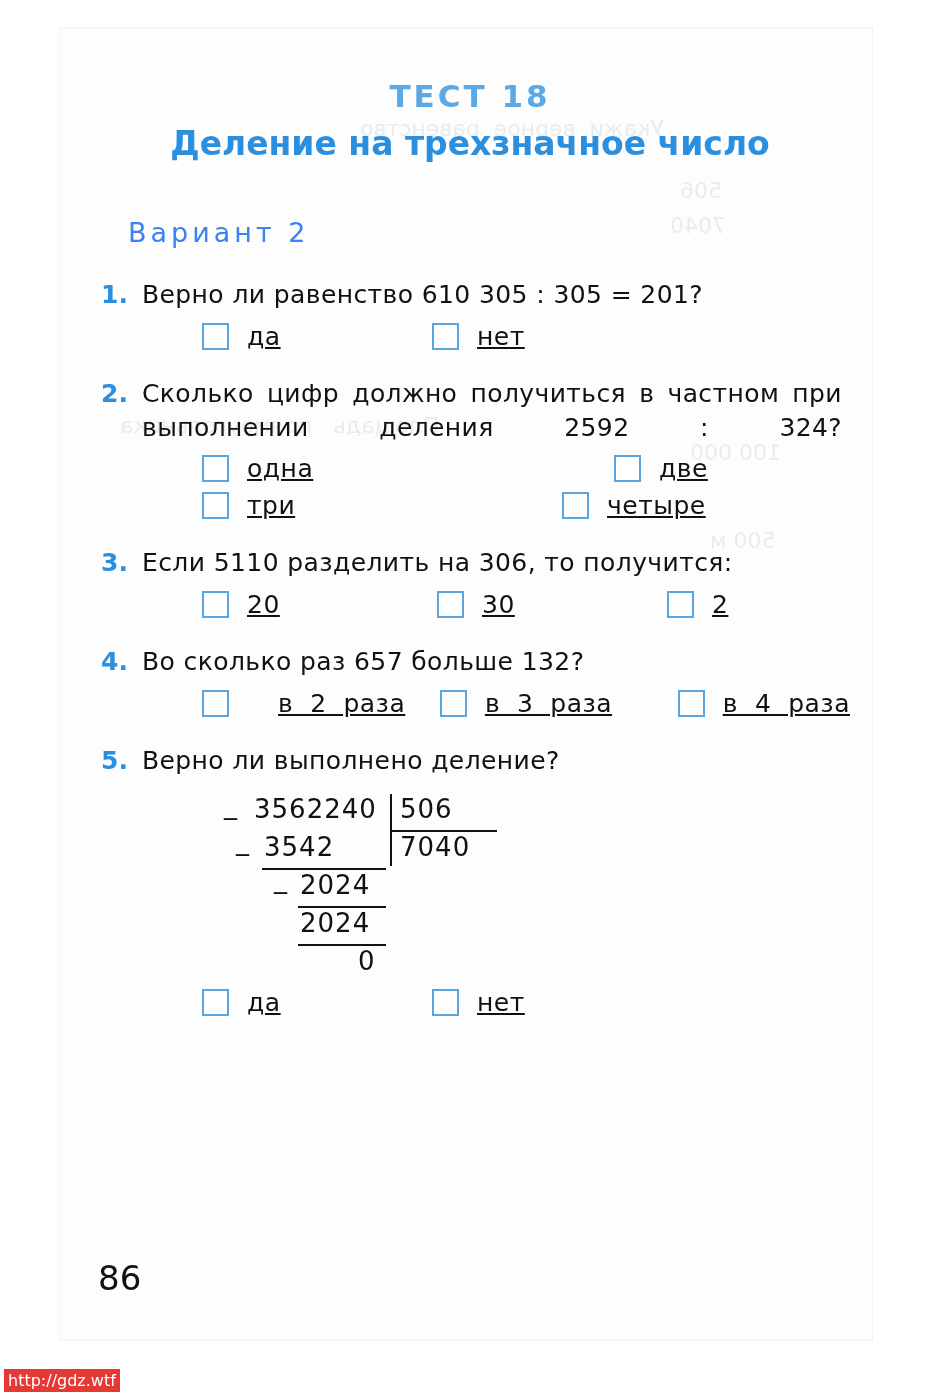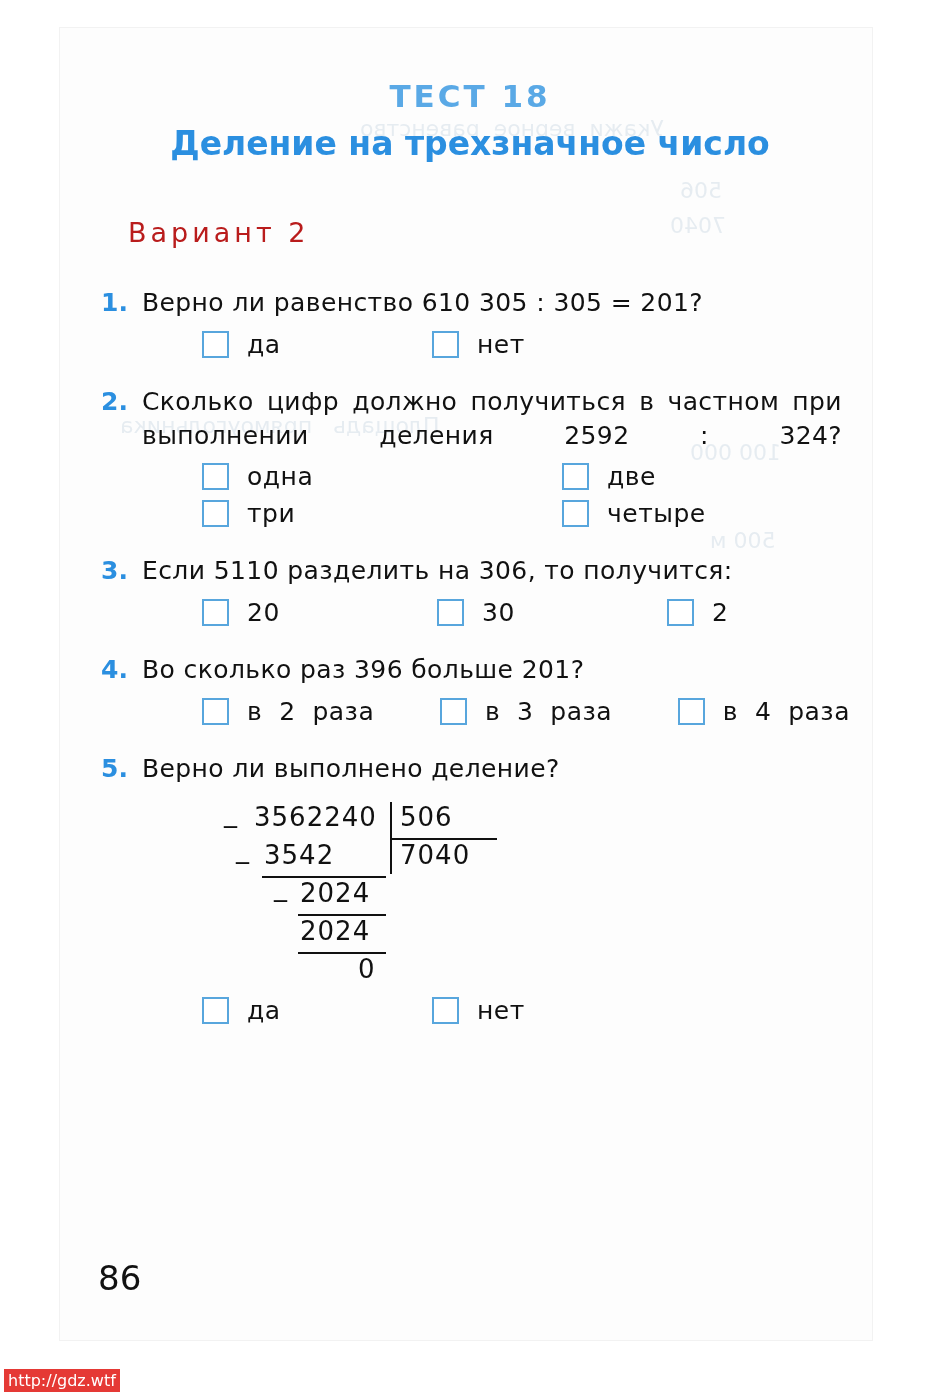--- a/index.html
+++ b/index.html
@@ -48,24 +48,24 @@
   }
   .test-subtitle {
     text-align: center;
     color: #2b8fe0;
     font-size: 33px;
     font-weight: bold;
     margin-bottom: 54px;
   }
   .variant {
     font-size: 27px;
-    color: #b91c1c;
+    color: #3b82f6;
     letter-spacing: 4px;
     margin-left: 38px;
-    margin-bottom: 38px;
+    margin-bottom: 30px;
     font-family: "DejaVu Sans", sans-serif;
   }
 
   .q {
     margin-bottom: 14px;
   }
   .q-head {
     display: flex;
     align-items: flex-start;
   }
@@ -110,21 +110,21 @@
     letter-spacing: 0.5px;
   }
   .box {
     width: 23px;
     height: 23px;
     border: 2px solid #58a6dd;
     margin-right: 18px;
     flex: 0 0 auto;
     background: #fff;
   }
-  .opt-label { white-space: pre; }
+  .opt-label { white-space: pre; text-decoration: underline; }
 
   
   .division {
     margin-top: 16px;
     margin-left: 150px;
     font-size: 26px;
     color: #111;
     position: relative;
     height: 190px;
     font-family: "DejaVu Sans", sans-serif;
@@ -217,21 +217,21 @@
         </div>
       </div>
 
       <div class="q" style="margin-bottom:26px;">
         <div class="q-head">
           <div class="q-num">2.</div>
           <div class="q-text justify">Сколько  цифр  должно  получиться  в  частном  при  выполнении  деления  2592 : 324?</div>
         </div>
         <div class="options">
           <div class="opt-row">
-            <div class="opt" style="width:360px;">
+            <div class="opt" style="width:412px;">
               <span class="box"></span>
               <span class="opt-label">одна</span>
             </div>
             <div class="opt">
               <span class="box"></span>
               <span class="opt-label">две</span>
             </div>
           </div>
           <div class="opt-row">
             <div class="opt" style="width:360px;">
@@ -265,25 +265,25 @@
               <span class="box"></span>
               <span class="opt-label">2</span>
             </div>
           </div>
         </div>
       </div>
 
       <div class="q" style="margin-bottom:26px;">
         <div class="q-head">
           <div class="q-num">4.</div>
-          <div class="q-text">Во  сколько  раз  396  больше  201?</div>
+          <div class="q-text">Во  сколько  раз  657  больше  132?</div>
         </div>
         <div class="options">
           <div class="opt-row">
-            <div class="opt" style="width:240px;">
+            <div class="opt" style="width:240px;gap:31px;">
               <span class="box"></span>
               <span class="opt-label">в  2  раза</span>
             </div>
             <div class="opt" style="width:240px;">
               <span class="box"></span>
               <span class="opt-label">в  3  раза</span>
             </div>
             <div class="opt">
               <span class="box"></span>
               <span class="opt-label">в  4  раза</span>

